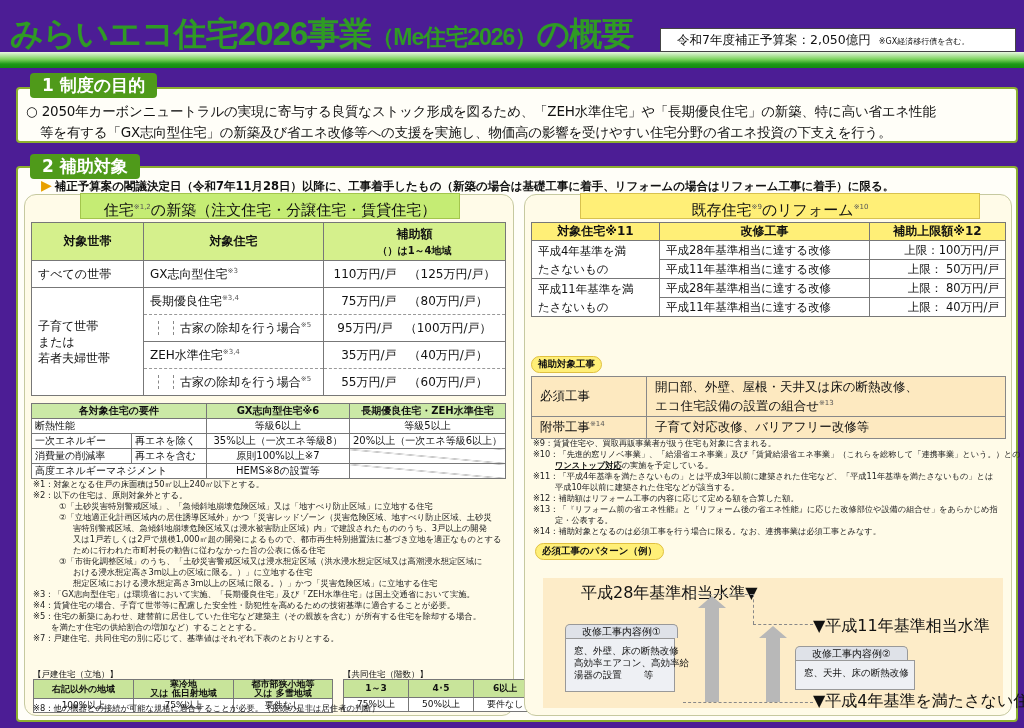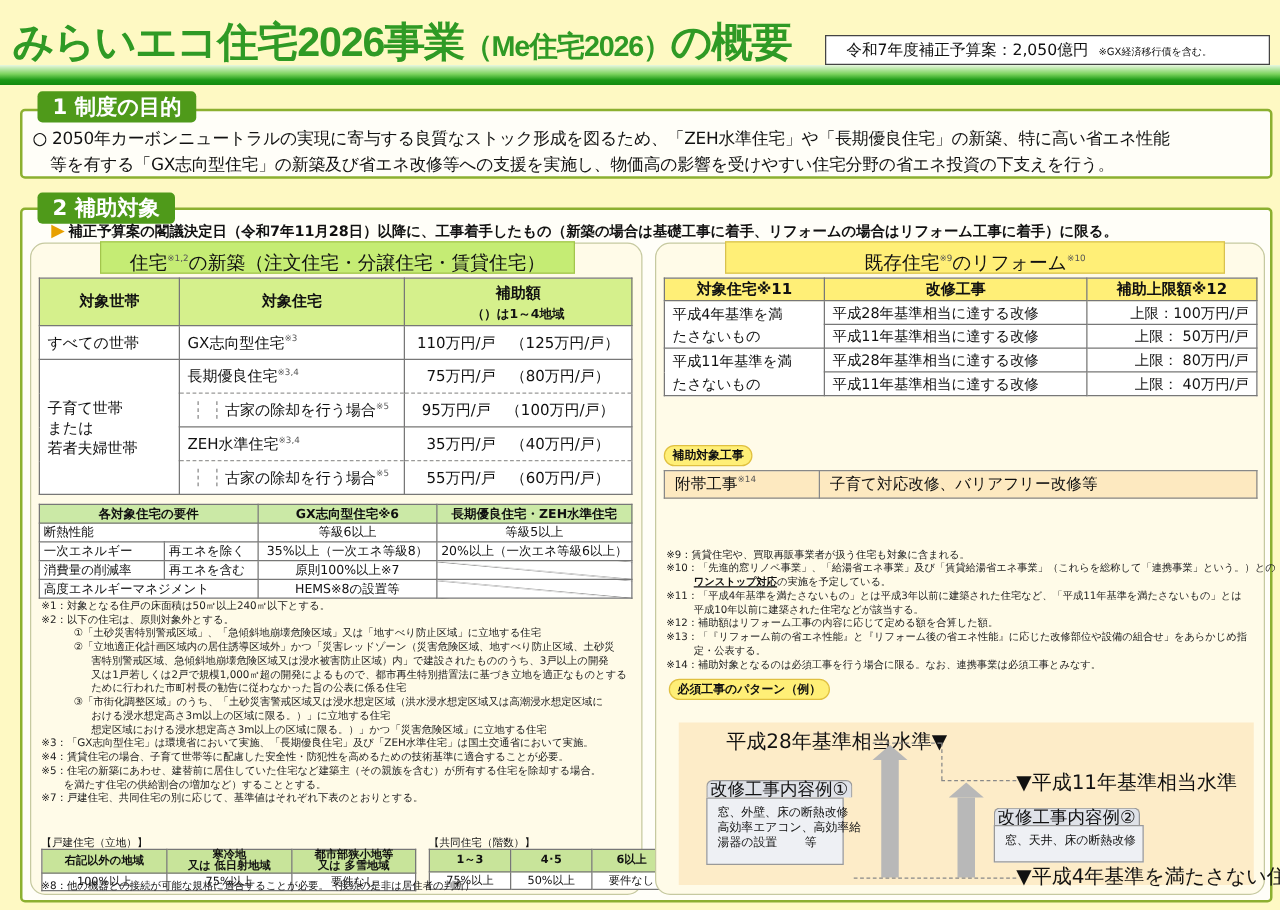--- a/index.html
+++ b/index.html
@@ -1,17 +1,17 @@
 <!DOCTYPE html>
 <html><head>
 <meta charset="utf-8">
 <style>
 *{box-sizing:border-box;margin:0;padding:0}
 html,body{width:1024px;height:728px;overflow:hidden;background:#fff;font-family:"DejaVu Sans","Liberation Sans",sans-serif;color:#111}
-.page{position:relative;width:1024px;height:728px;background:#fef9c3}
+.page{position:relative;width:1024px;height:728px;background:#4c1d95}
 .title{position:absolute;left:10px;top:12px;font-size:33px;font-weight:bold;color:#2f9a25;letter-spacing:-1px;white-space:nowrap;font-family:"Liberation Sans","DejaVu Sans",sans-serif}
 .title .paren{font-size:23px}
 .budget{position:absolute;left:660px;top:28px;width:356px;height:24px;border:1px solid #444;background:#fff;font-size:12.5px;padding:3px 16px;white-space:nowrap}
 .budget small{font-size:8px;margin-left:8px}
 .bar{position:absolute;left:0;top:52px;width:1024px;height:16px;background:linear-gradient(#e8f7e0 0%,#7cd35e 45%,#1d9a17 75%,#128b0f 100%)}
 .sec1{position:absolute;left:16px;top:87px;width:1002px;height:56px;border:2px solid #8cb030;border-radius:4px;background:#fffef8}
 .badge{position:absolute;background:#4f9a1a;color:#fff;font-size:17px;font-weight:bold;padding:1px 12px;border-radius:4px;white-space:nowrap}
 .sec1 .badge{left:12px;top:-16px}
 .sec1 p{position:absolute;left:8px;top:12px;font-size:13.5px;line-height:21px;white-space:nowrap;letter-spacing:-0.2px}
 .sec2{position:absolute;left:16px;top:166px;width:1002px;height:556px;border:2px solid #8cb030;border-radius:4px;background:#fffef8}
@@ -57,21 +57,21 @@
 .notesR div{white-space:nowrap}
 .notesR .i3{padding-left:22px}
 .notesR u{font-weight:bold;color:#111}
 .pattern{position:absolute;left:18px;top:383px;width:460px;height:130px;background:#fdecc8}
 .lvl{position:absolute;font-size:16px;white-space:nowrap}
 .dashH{position:absolute;border-top:1px dashed #888;height:0}
 .dashV{position:absolute;border-left:1px dashed #888;width:0}
 .arrow{position:absolute;width:14px;background:#b8b8b8}
 .arrow::before{content:"";position:absolute;left:-7px;top:-12px;border-left:14px solid transparent;border-right:14px solid transparent;border-bottom:12px solid #b8b8b8}
 .callout{position:absolute;background:#eef0f4;border:1px solid #999;font-size:9.5px;line-height:12px;padding:6px 8px;white-space:nowrap}
-.ctab{position:absolute;background:#dfe2e8;border:1px solid #999;border-bottom:none;border-radius:5px 5px 0 0;font-size:14px;padding:0 2px;white-space:nowrap;height:14px;line-height:14px}
+.ctab{position:absolute;background:#dfe2e8;border:1px solid #999;border-bottom:none;border-radius:5px 5px 0 0;font-size:10px;padding:0 16px;white-space:nowrap;height:14px;line-height:14px}
 </style>
 </head>
 <body>
 
 <div class="page">
 
   <div class="title"><span>みらいエコ住宅2026事業</span><span class="paren">（Me住宅2026）</span><span>の概要</span></div>
   <div class="budget"><span>令和7年度補正予算案：2,050億円</span><small>※GX経済移行債を含む。</small></div>
   <div class="bar"></div>
 
@@ -231,20 +231,24 @@
         <tr>
           <td>平成11年基準相当に達する改修</td>
           <td class="lim">上限： 40万円/戸</td>
         </tr>
       </tbody>
         </table>
 
       <div class="pill" style="left:6px;top:161px">補助対象工事</div>
       <table class="tWork">
         <tbody>
+            <tr>
+          <td style="width:115px">必須工事</td>
+          <td style="line-height:16px"><span>開口部、外壁、屋根・天井又は床の断熱改修、</span><br><span>エコ住宅設備の設置の組合せ</span><sup>※13</sup></td>
+        </tr>
         <tr>
           <td><span>附帯工事</span><sup>※14</sup></td>
           <td>子育て対応改修、バリアフリー改修等</td>
         </tr>
       </tbody>
         </table>
 
       <div class="notesR">
         <div>※9：賃貸住宅や、買取再販事業者が扱う住宅も対象に含まれる。</div>
         <div>※10：「先進的窓リノベ事業」、「給湯省エネ事業」及び「賃貸給湯省エネ事業」（これらを総称して「連携事業」という。）との</div>

